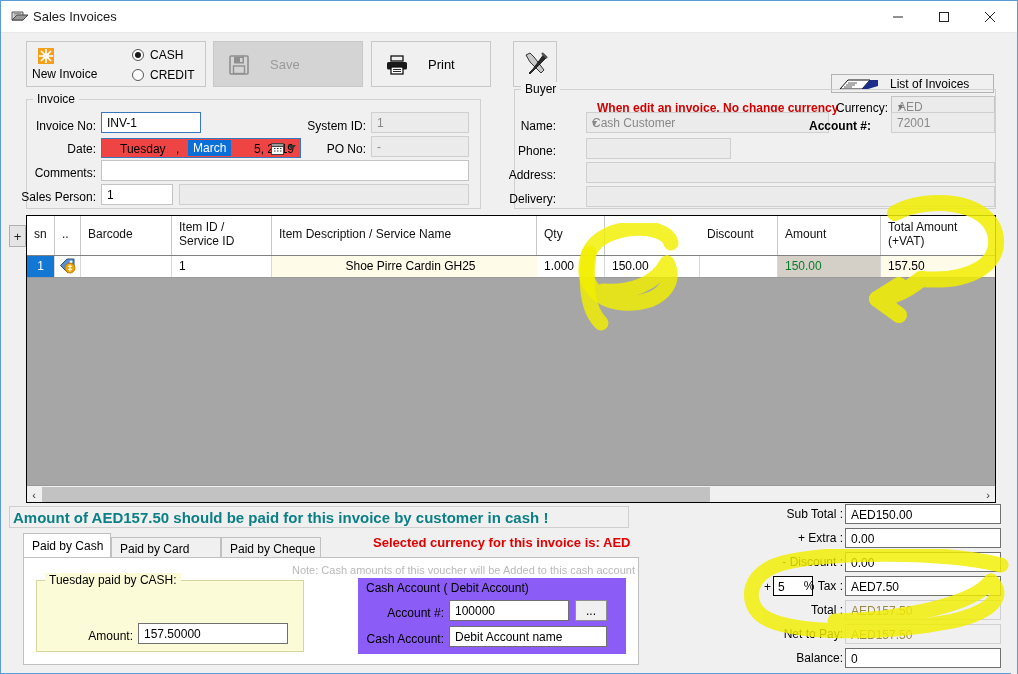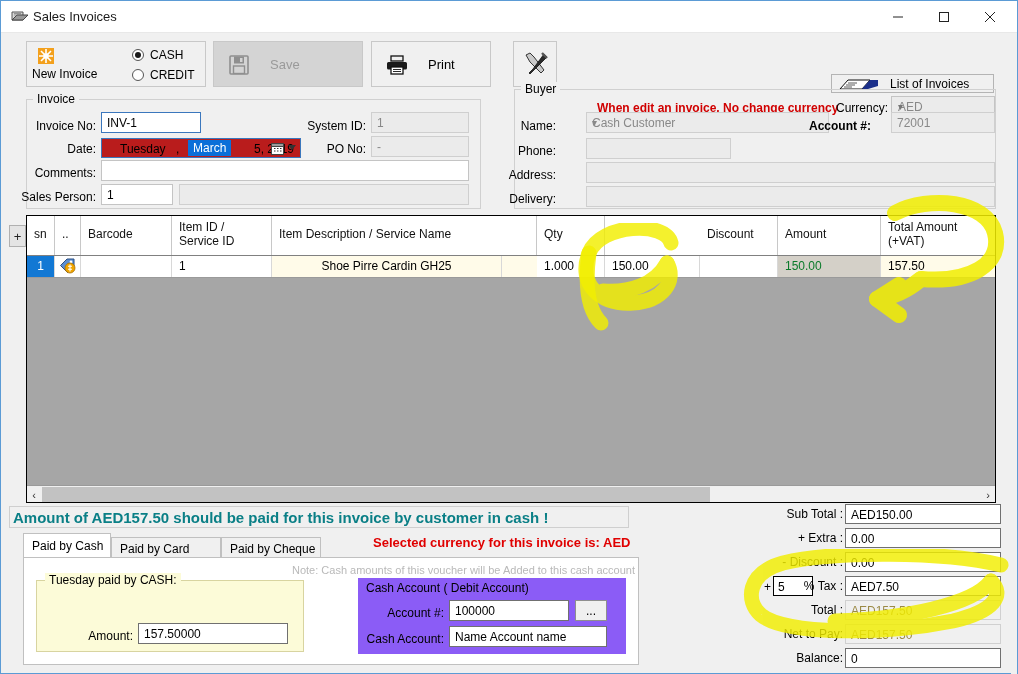--- a/index.html
+++ b/index.html
@@ -60,21 +60,21 @@
 
   .lbl{position:absolute;font-size:12px;text-align:right;}
   .fld{position:absolute;border:1px solid #c4c4c4;background:#fff;box-sizing:border-box;
        font-size:12px;}
   .fld span{position:absolute;left:5px;top:3px;}
   .fld.ro{background:#ebebeb;border:1px solid #cfcfcf;}
   .fld.ro span{color:#888;}
   .fld.blue{border:1px solid #3b77bd;}
 
   .datefld{position:absolute;left:100px;top:137px;width:200px;height:20px;border:1px solid #3b77bd;
-           background:#b91c1c;box-sizing:border-box;}
+           background:#ef4444;box-sizing:border-box;}
   .dt-day{position:absolute;left:18px;top:3px;font-size:12px;}
   .dt-comma{position:absolute;left:74px;top:3px;font-size:12px;}
   .dt-mon{position:absolute;left:86px;top:1px;height:16px;line-height:16px;padding:0 5px;
           background:#0b6fd8;color:#fff;font-size:12px;}
   .dt-rest{position:absolute;left:152px;top:3px;font-size:12px;}
   .dt-cal{position:absolute;right:16px;top:3px;}
   .dt-arrow{position:absolute;right:4px;top:6px;width:0;height:0;
             border-left:4px solid transparent;border-right:4px solid transparent;
             border-top:5px solid #333;}
 
@@ -377,21 +377,21 @@
             <path d="M11 7.5 V14.5 M9 9.3 H13 M9 12.3 H13" stroke="#fff" stroke-width="1.1"></path>
           </svg>
         </span>
       </div>
       <div class="gc white" style="left:54px;width:91px;">
           <span></span>
         </div>
       <div class="gc white" style="left:145px;width:100px;">
           <span>1</span>
         </div>
-      <div class="gc center" style="left:245px;width:230px;">
+      <div class="gc center" style="left:254px;width:260px;">
           <span>Shoe Pirre Cardin GH25</span>
         </div>
       <div class="gc white" style="left:510px;width:68px;">
           <span>1.000</span>
         </div>
       <div class="gc white" style="left:578px;width:95px;">
           <span>150.00</span>
         </div>
       <div class="gc white" style="left:673px;width:78px;">
           <span></span>
@@ -441,21 +441,21 @@
         <span class="legend">Cash Account ( Debit Account)</span>
         <div class="lbl" style="left:14px;top:28px;width:72px;">Account #:</div>
         <div class="fld" style="left:91px;top:22px;width:120px;height:21px;background:#fff;border:1px solid #707070;">
           <span>100000</span>
         </div>
         <div class="fld" style="left:217px;top:22px;width:32px;height:21px;background:#f0f0f0;border:1px solid #8f8f8f;text-align:center;">
           <span style="left:0;width:100%;text-align:center;">...</span>
         </div>
         <div class="lbl" style="left:0px;top:54px;width:86px;">Cash Account:</div>
         <div class="fld" style="left:91px;top:48px;width:158px;height:21px;background:#fff;border:1px solid #707070;">
-          <span>Name Account name</span>
+          <span>Debit Account name</span>
         </div>
       </div>
     </div>
   </div>
 
   <div class="totals">
     <div class="tline" style="top:0;">
       <span class="tlbl">Sub Total :</span>
       <div class="tfld">
           <span>AED150.00</span>

